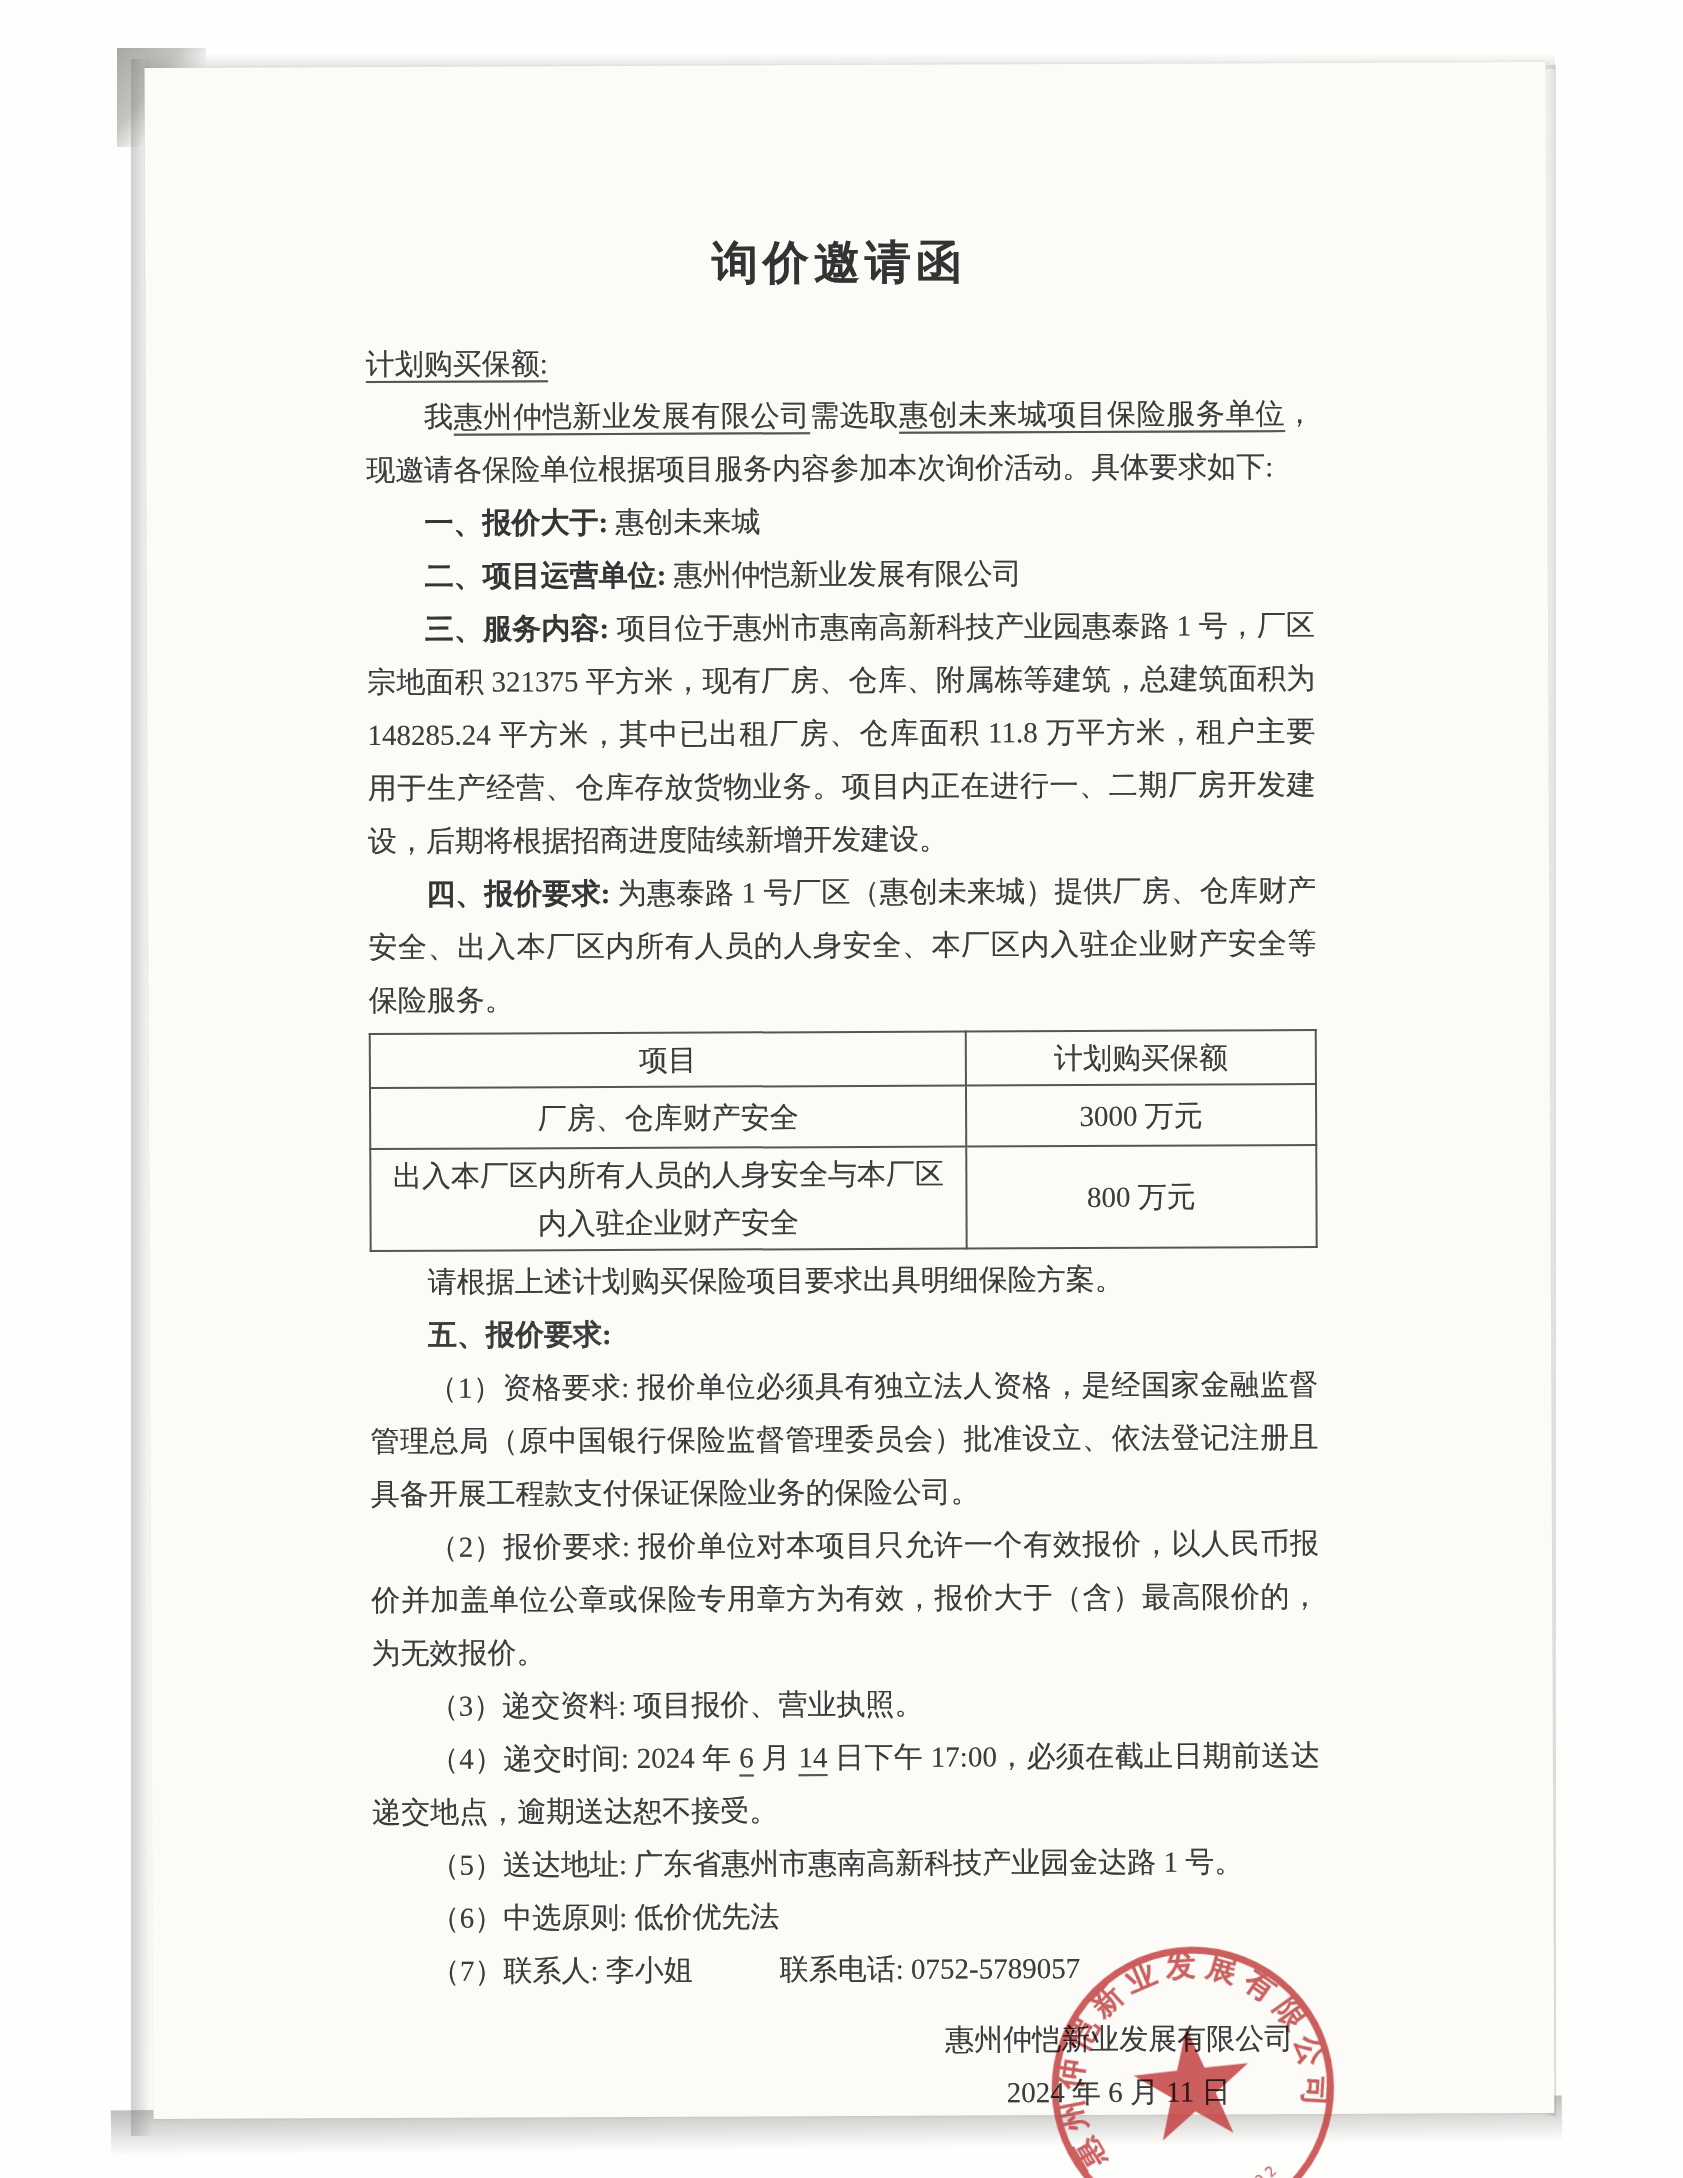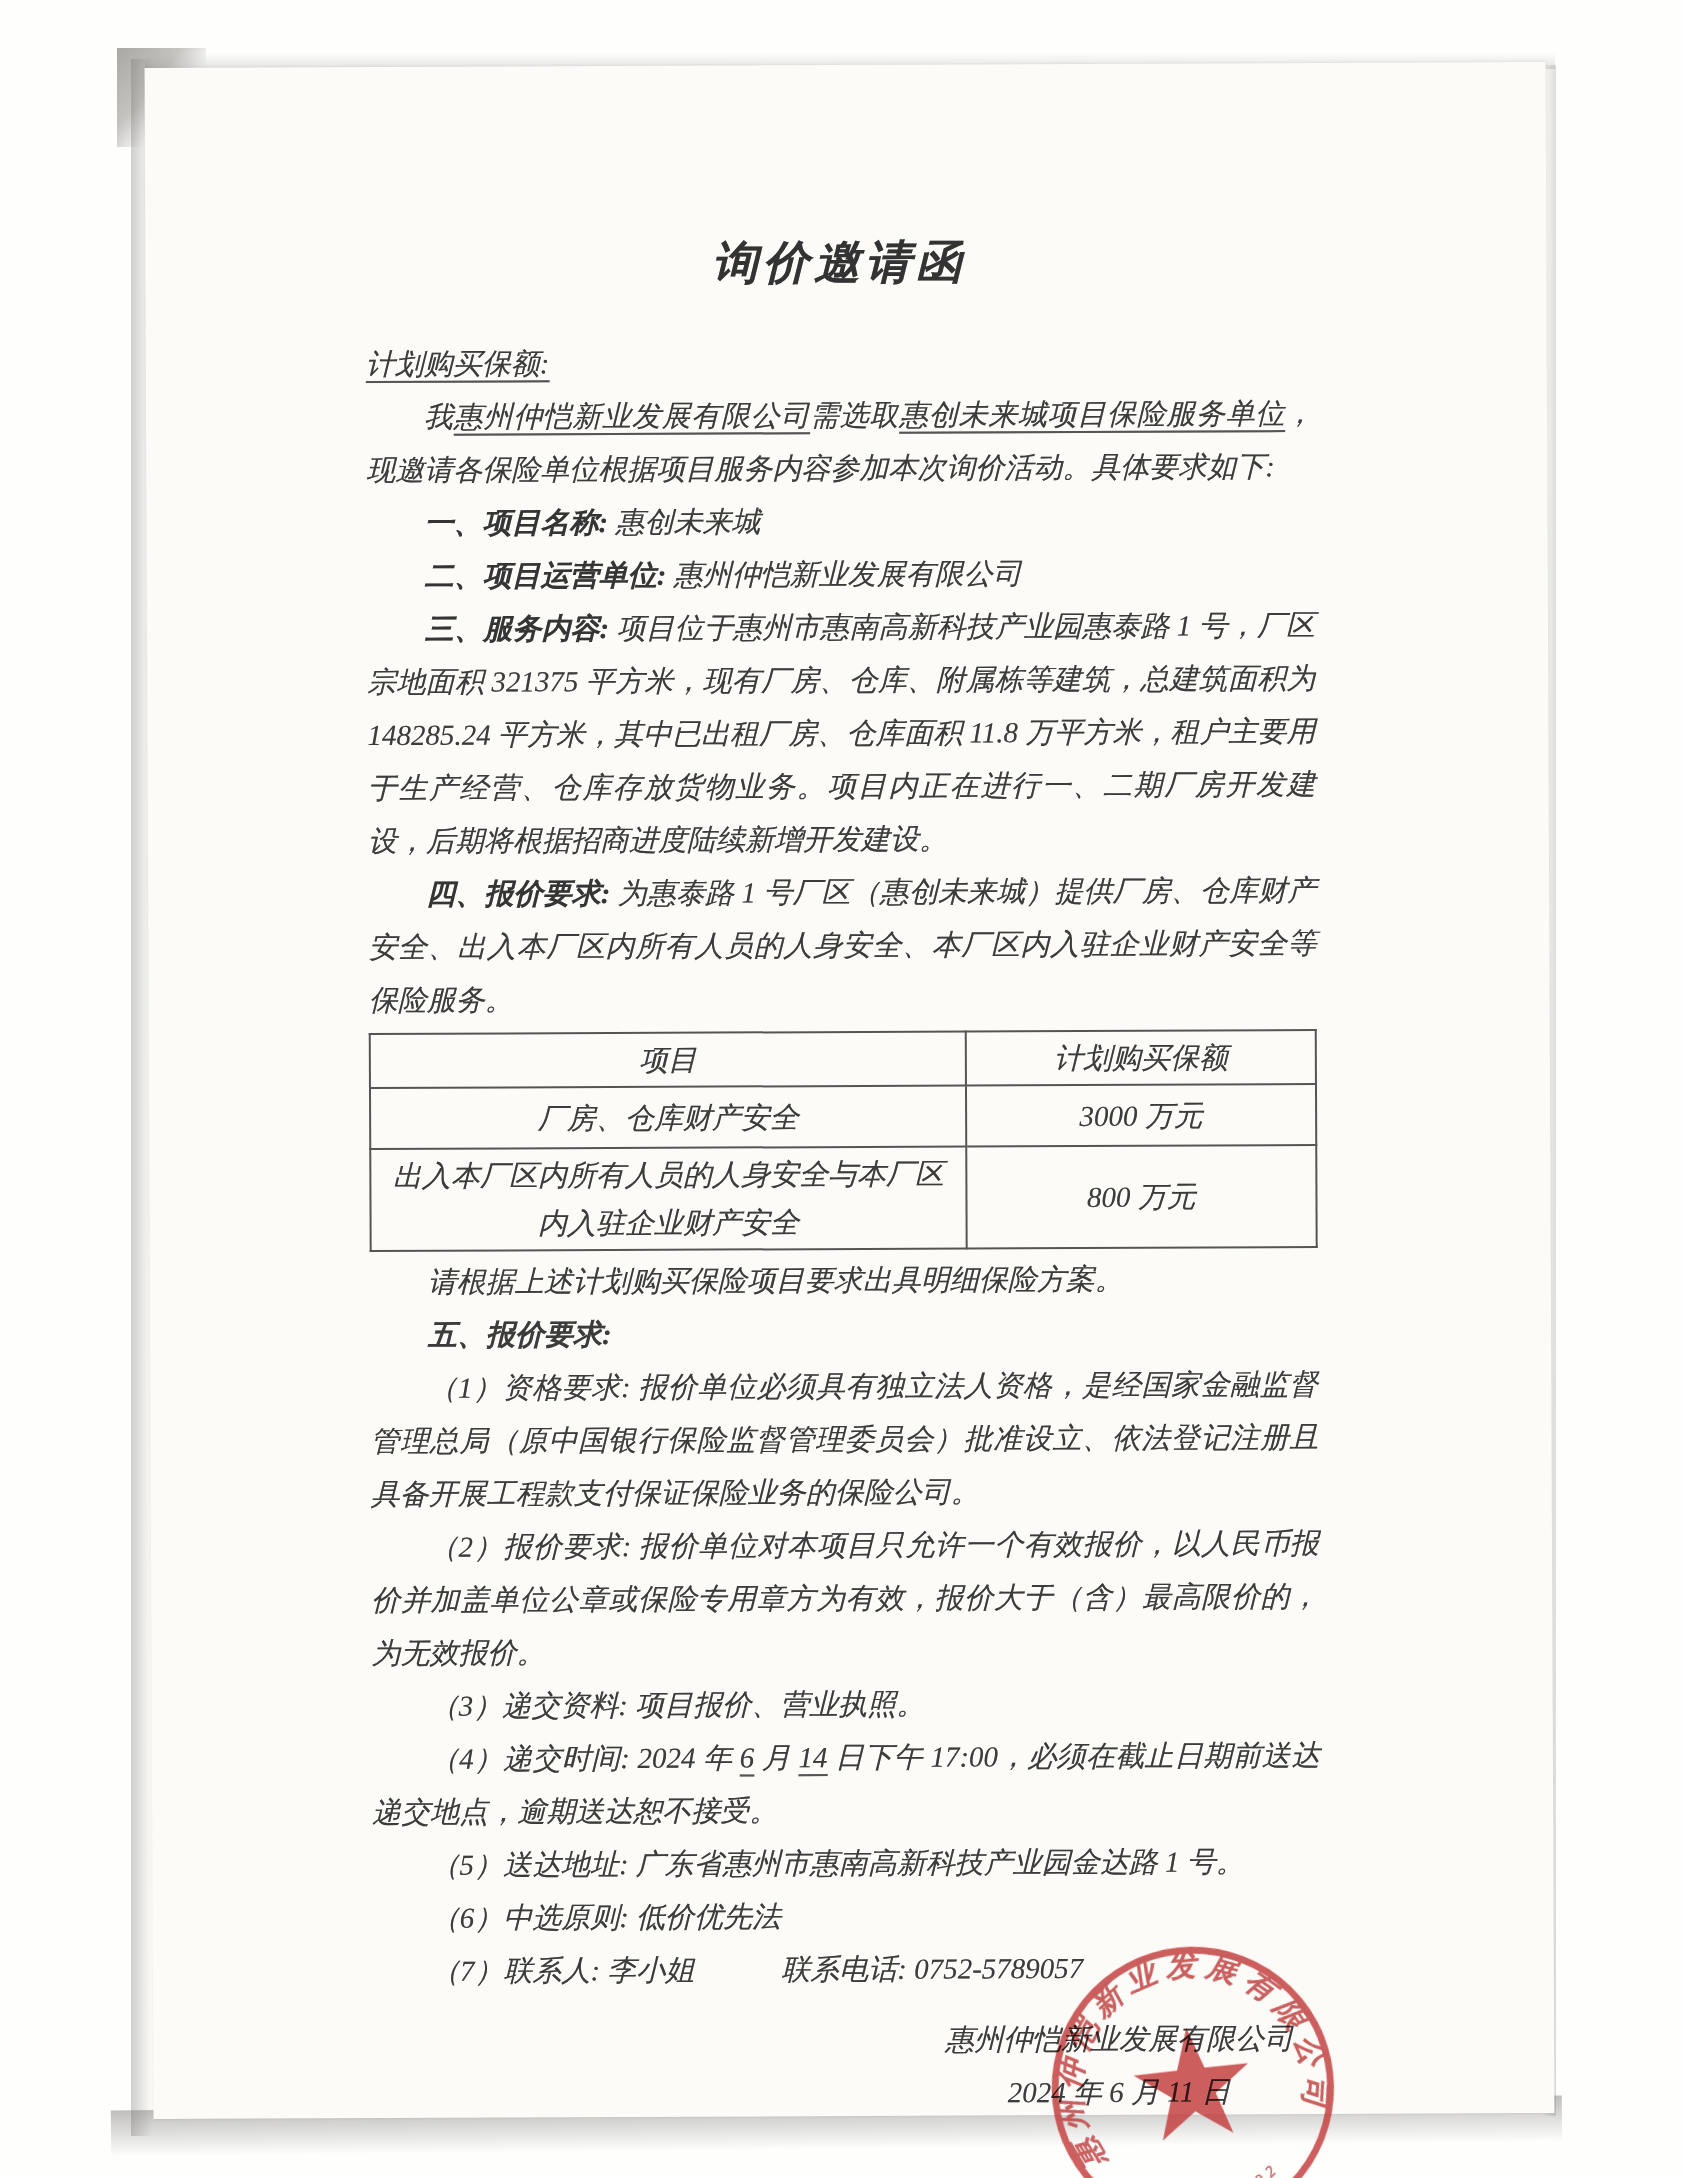--- a/index.html
+++ b/index.html
@@ -1,21 +1,21 @@
 <!DOCTYPE html>
 <html><head>
 <meta charset="utf-8">
 <style>
   html,body{margin:0;padding:0;}
   body{
     width:1683px;height:2178px;overflow:hidden;
     background:#fefefd;
     font-family:"Liberation Serif","DejaVu Serif",serif;
   }
-  .scan{position:relative;width:1683px;height:2178px;font-style:italic;}
+  .scan{position:relative;width:1683px;height:2178px;}
 
   
   .edge{position:absolute;pointer-events:none;}
   .corner-tl{
     left:117px;top:48px;width:89px;height:99px;
     background:linear-gradient(128deg,#a9a7a4 0%,#c6c4c1 38%,rgba(252,251,249,0) 62%);
   }
   .edge-left{
     left:131px;top:59px;width:22px;height:2077px;
     background:linear-gradient(90deg,rgba(118,116,113,.34),rgba(118,116,113,0));
@@ -117,21 +117,21 @@
 
   <div class="paper">
 
     <h1 class="doc-title">询价邀请函</h1>
 
     <p class="para"><span class="u">计划购买保额:</span></p>
 
     <p class="para indent" id="intro"><span>我</span><span class="u">惠州仲恺新业发展有限公司</span><span>需选取</span><span class="u">惠创未来城项目保险服务单位</span><span>，现邀请各保险单位根据项目服务内容参加本次询价活动。具体要求如下:</span></p>
 
     <div id="items">
-        <p class="para indent"><span class="label">一、项目名称:</span> 惠创未来城</p>
+        <p class="para indent"><span class="label">一、报价大于:</span> 惠创未来城</p>
         <p class="para indent"><span class="label">二、项目运营单位:</span> 惠州仲恺新业发展有限公司</p>
         <p class="para indent"><span class="label">三、服务内容:</span> 项目位于惠州市惠南高新科技产业园惠泰路 1 号，厂区宗地面积 321375 平方米，现有厂房、仓库、附属栋等建筑，总建筑面积为 148285.24 平方米，其中已出租厂房、仓库面积 11.8 万平方米，租户主要用于生产经营、仓库存放货物业务。项目内正在进行一、二期厂房开发建设，后期将根据招商进度陆续新增开发建设。</p>
         <p class="para indent"><span class="label">四、报价要求:</span> 为惠泰路 1 号厂区（惠创未来城）提供厂房、仓库财产安全、出入本厂区内所有人员的人身安全、本厂区内入驻企业财产安全等保险服务。</p>
       </div>
 
     <table class="quota">
       <colgroup>
           <col class="c1">
           <col class="c2">
         </colgroup>

